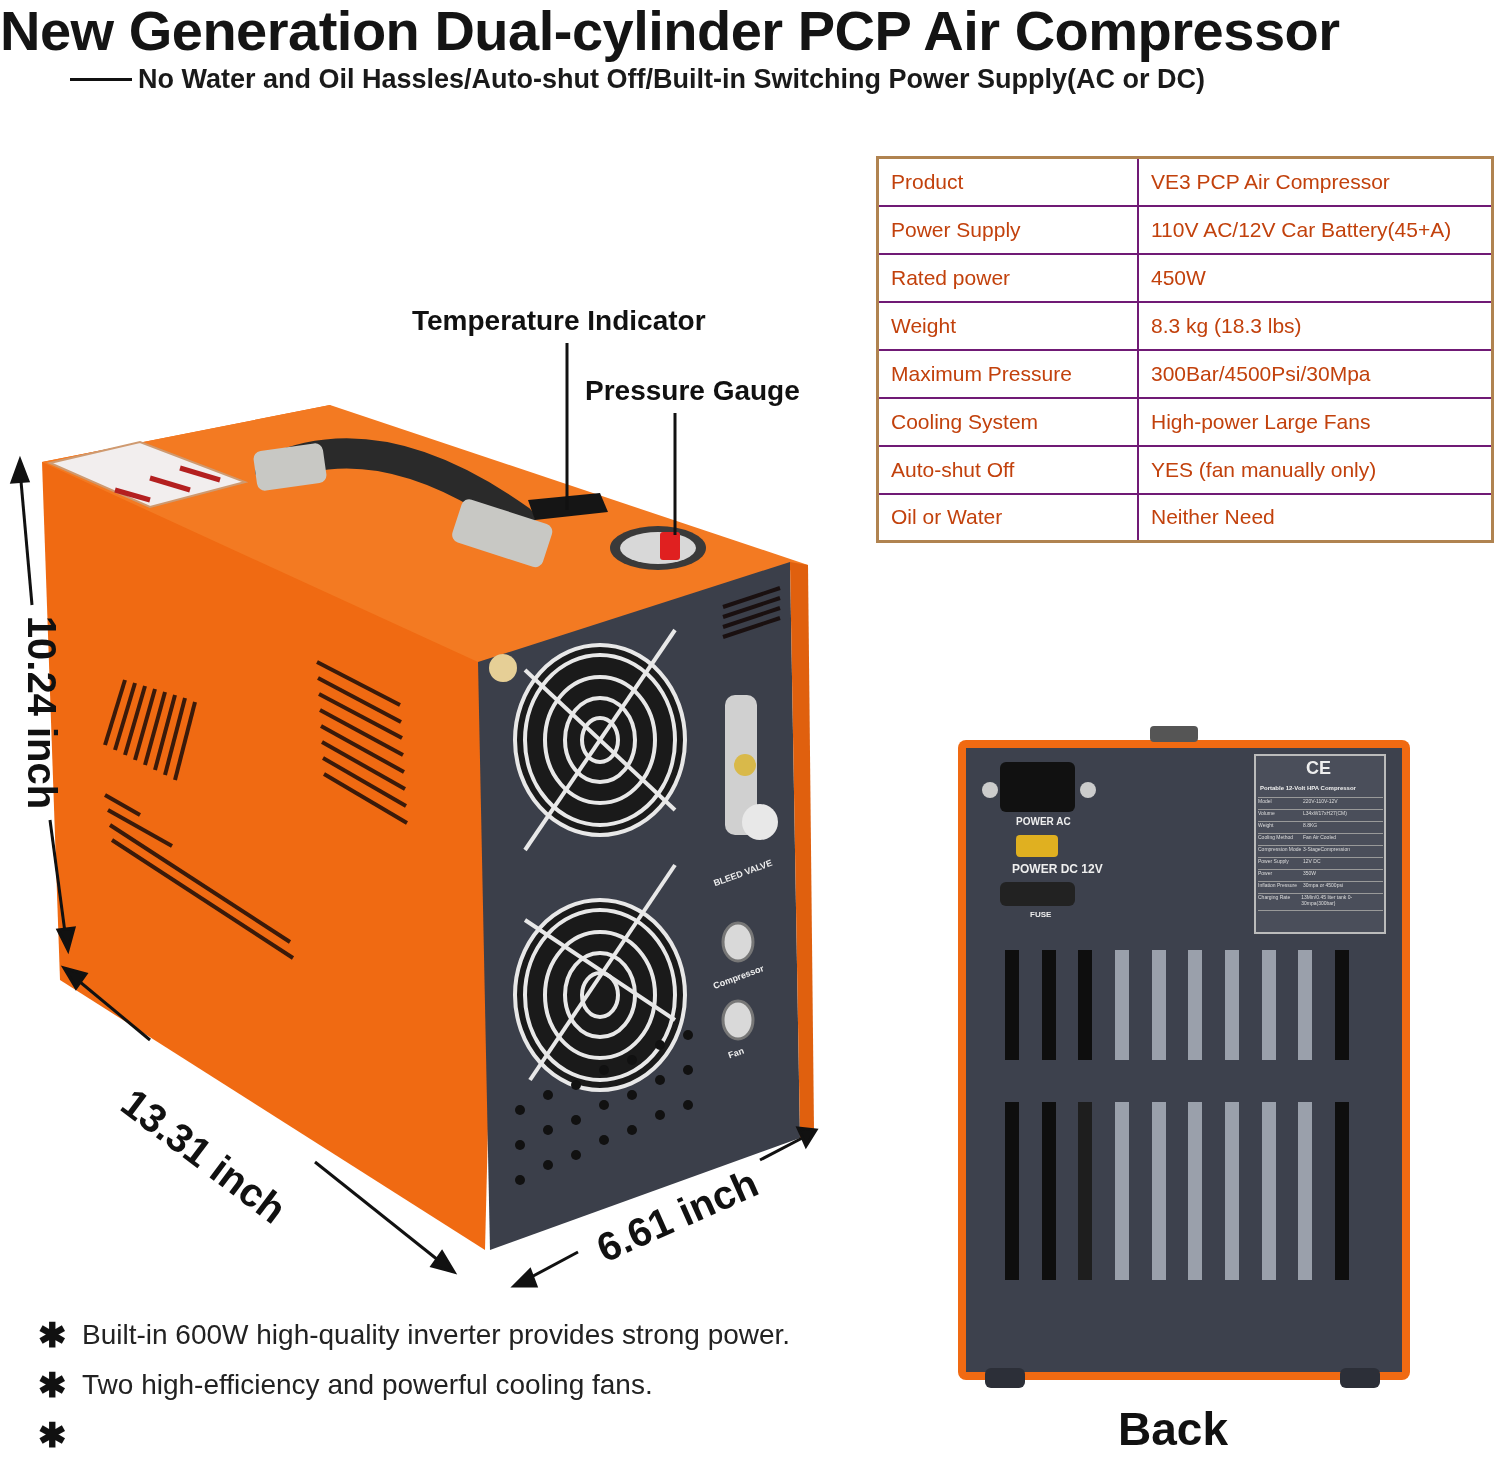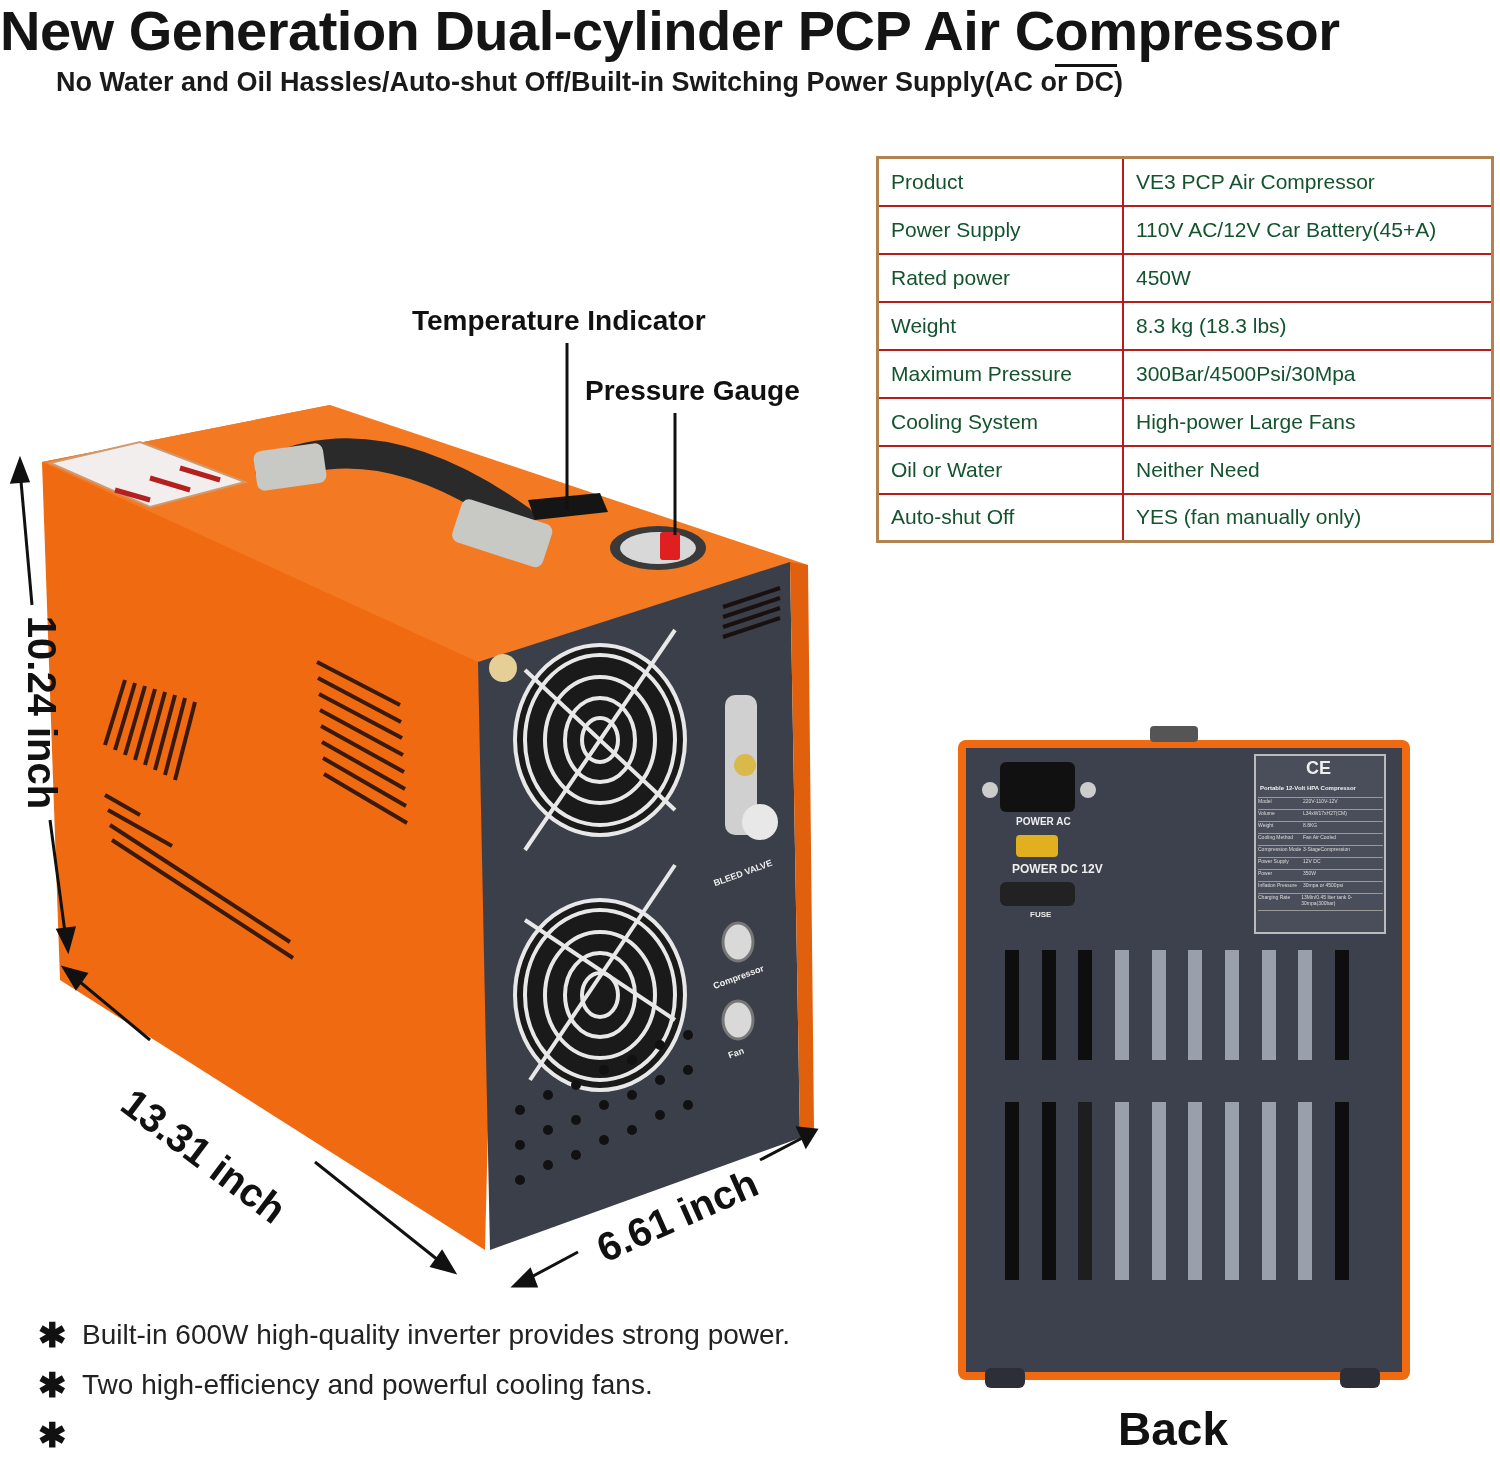--- a/index.html
+++ b/index.html
@@ -1,23 +1,23 @@
 <!DOCTYPE html>
 <html><head>
 <meta charset="utf-8">
 <style>
   html, body { margin:0; padding:0; background:#ffffff; }
   body { width:1500px; height:1458px; position:relative; overflow:hidden; font-family:"Liberation Sans", sans-serif; color:#111; }
   .abs { position:absolute; }
   .title { left:0; top:-2px; width:1500px; font-size:56px; font-weight:bold; letter-spacing:-0.5px; white-space:nowrap; color:#141414; }
-  .subtitle { left:56px; top:64px; font-size:27px; font-weight:bold; white-space:nowrap; color:#1a1a1a; display:flex; align-items:flex-end;flex-direction:column; }
+  .subtitle { left:70px; top:64px; font-size:27px; font-weight:bold; white-space:nowrap; color:#1a1a1a; display:flex; align-items:center; }
   .subtitle .dash { display:inline-block; width:62px; height:3px; background:#111; margin-right:6px; }
   
   .spec { left:876px; top:156px; width:618px; border-collapse:collapse; border:3px solid #b08350; }
-  .spec td { border:2px solid #b91c1c; height:45px; padding:0 1px 0 12px; font-size:21px; color:#14532d; white-space:nowrap; }
+  .spec td { border:2px solid #701a75; height:45px; padding:0 16px 0 12px; font-size:21px; color:#c2410c; white-space:nowrap; }
   .spec td.k { width:230px; }
   .spec tr { height:48px; }
   
   .callout { font-size:28px; font-weight:bold; white-space:nowrap; color:#111; }
   .dim-text { font-size:40px; font-weight:bold; white-space:nowrap; color:#111; }
   .bullets { left:38px; top:1310px; }
   .bullet { display:flex; align-items:center; height:50px; font-size:28px; color:#222; white-space:nowrap; }
   .bullet .star { font-size:34px; font-weight:bold; width:44px; color:#111; }
   .back-label { left:1118px; top:1390px; font-size:46px; font-weight:bold; color:#111;margin-top:12px; }
   svg { position:absolute; left:0; top:0; }
@@ -220,26 +220,26 @@
       </tr>
     <tr>
         <td class="k">Maximum Pressure</td>
         <td>300Bar/4500Psi/30Mpa</td>
       </tr>
     <tr>
         <td class="k">Cooling System</td>
         <td>High-power Large Fans</td>
       </tr>
     <tr>
+        <td class="k">Auto-shut Off</td>
+        <td>YES (fan manually only)</td>
+      </tr>
+    <tr>
         <td class="k">Oil or Water</td>
         <td>Neither Need</td>
-      </tr>
-    <tr>
-        <td class="k">Auto-shut Off</td>
-        <td>YES (fan manually only)</td>
       </tr>
   </tbody>
 </table>
 
 <div class="abs" style="left:1016px;top:816px;font-size:10px;font-weight:bold;color:#eee;">POWER AC</div>
 <div class="abs" style="left:1012px;top:862px;font-size:12px;font-weight:bold;color:#eee;">POWER DC 12V</div>
 <div class="abs" style="left:1030px;top:910px;font-size:8px;font-weight:bold;color:#eee;">FUSE</div>
 <div class="abs" style="left:1306px;top:758px;font-size:18px;font-weight:bold;color:#eee;">CE</div>
 <div class="abs" style="left:1260px;top:785px;width:122px;font-size:6px;font-weight:bold;color:#eee;white-space:nowrap;overflow:hidden;">Portable 12-Volt HPA Compressor</div>
 <div class="abs" style="left:1258px;top:797px;width:125px;">

